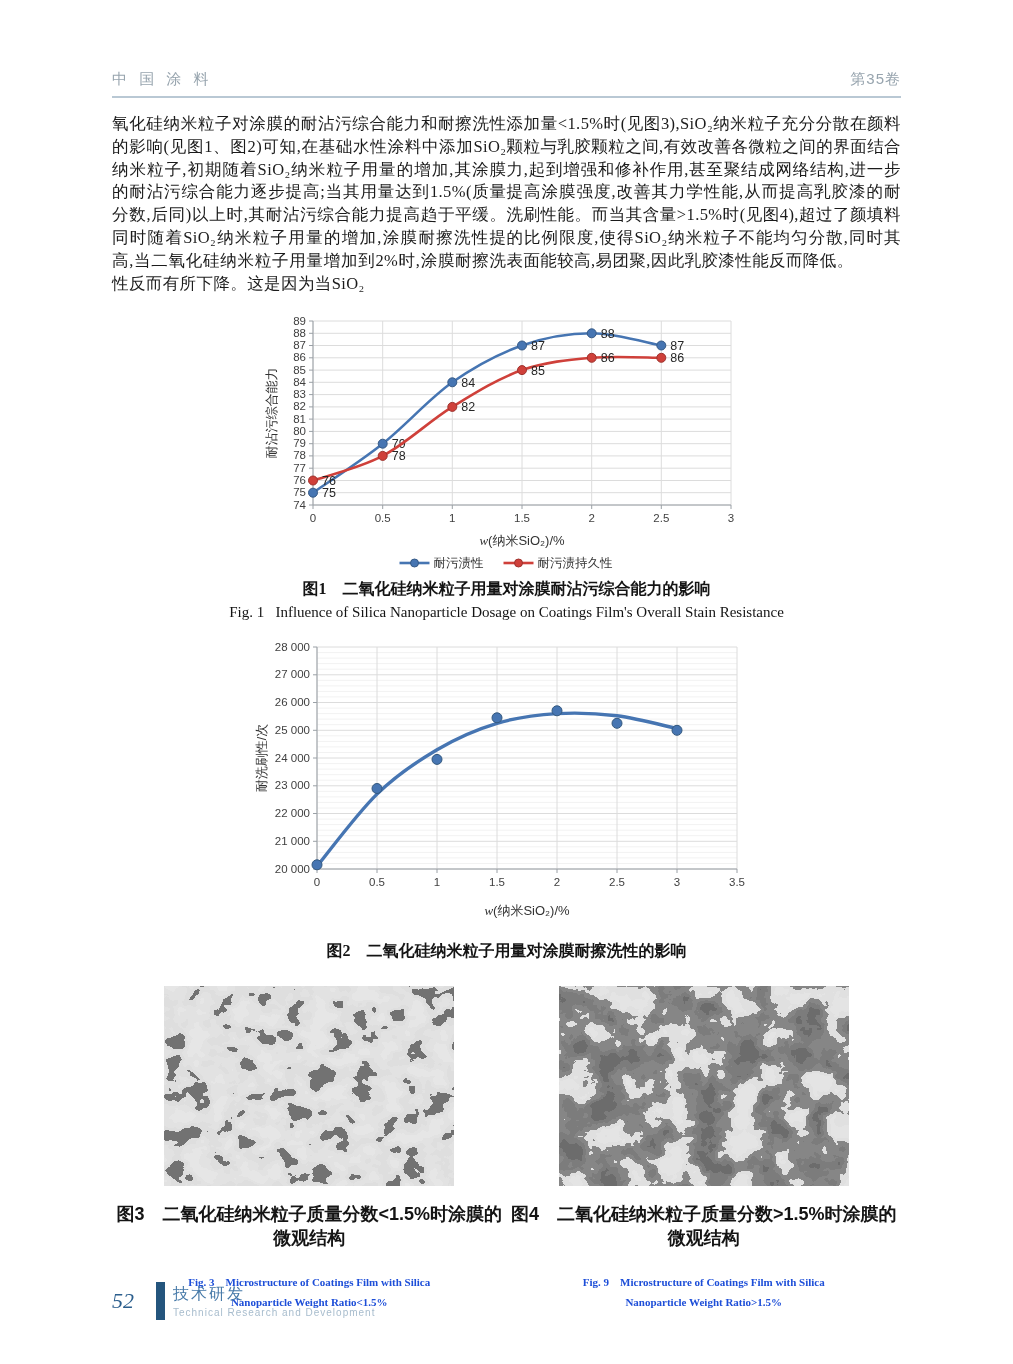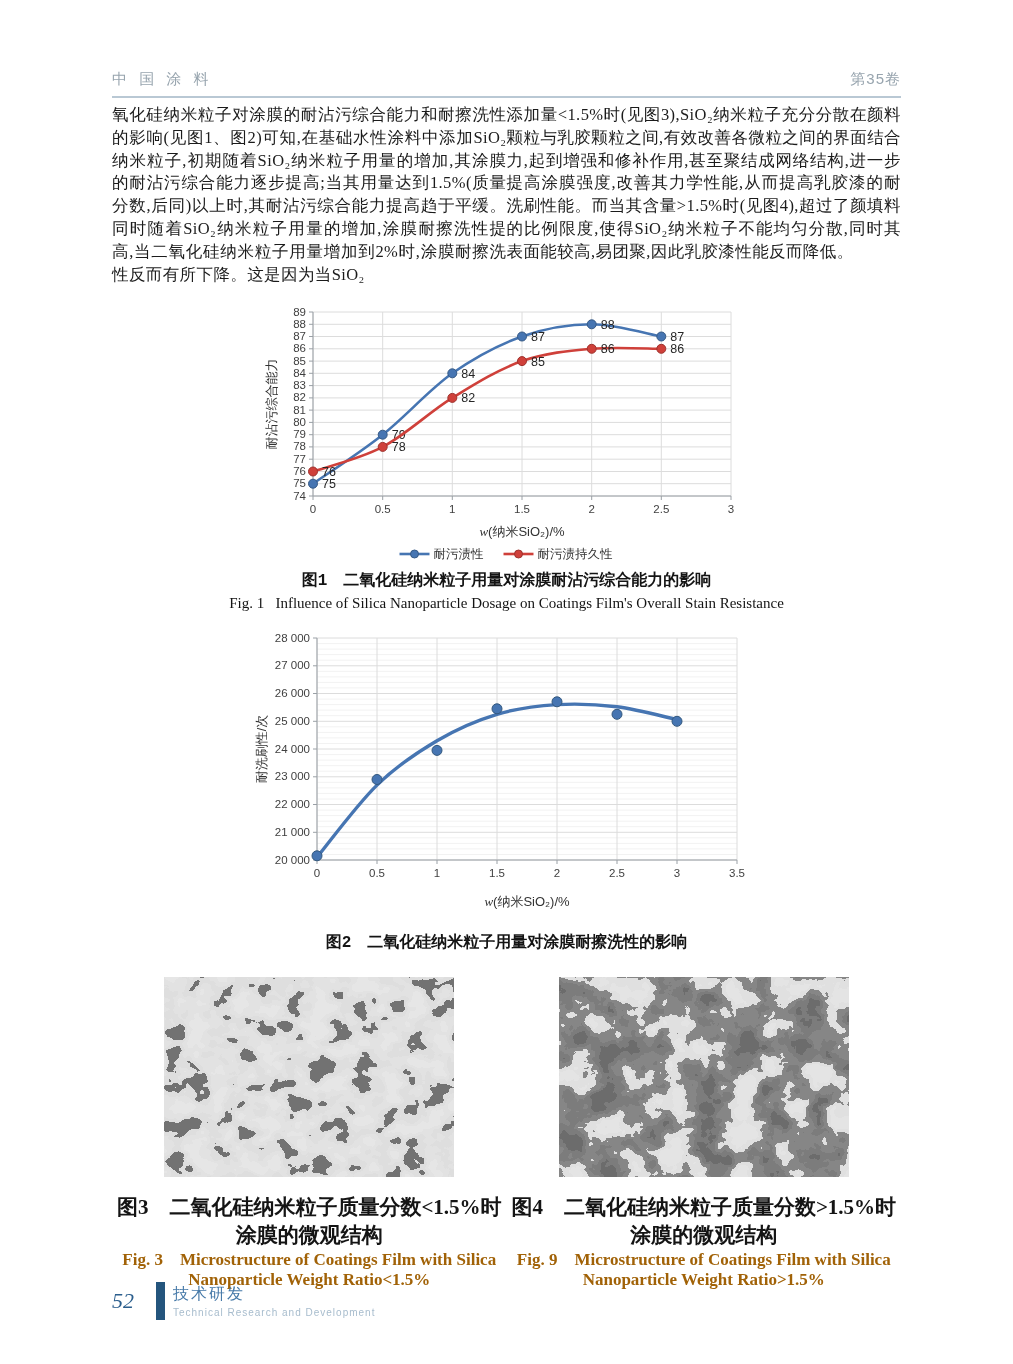--- a/index.html
+++ b/index.html
@@ -5,39 +5,39 @@
   *{margin:0;padding:0;box-sizing:border-box}
   html,body{background:#fff}
   body{width:1013px;height:1364px;font-family:"Liberation Serif","DejaVu Serif",serif;color:#1b1b1b}
   .page{position:relative;width:1013px;height:1364px;background:#fff;overflow:hidden;padding:70px 112px 0}
   
   .hdr{display:flex;justify-content:space-between;align-items:flex-end;padding-bottom:7px;
        border-bottom:2px solid #b9c8d4;font-family:"Liberation Sans",sans-serif;
        font-size:15px;color:#97a4ae;letter-spacing:4px}
   .hdr .vol{letter-spacing:1px}
   
-  .cols{display:flex;margin-top:6px}
+  .cols{display:flex;margin-top:15px}
   .col{flex:1;font-size:16.5px;line-height:22.8px;text-align:justify;letter-spacing:0.4px}
   
   .chartfig{margin-top:14px;text-align:center}
   .chart{display:inline-block}
   .chart text{font-family:"Liberation Sans","DejaVu Sans",sans-serif;fill:#3f3f3f}
   .chart .tick{font-size:11.5px}
   .chart .dlabel{font-size:12.5px;fill:#262626}
   .chart .atitle{font-size:13px;fill:#333}
   .chart .legend{font-size:12.5px;fill:#333}
   .chart .ital{font-style:italic;font-family:"Liberation Serif",serif}
-  .cap-cn{font-family:Liberation Mono, monospace;font-weight:bold;font-size:16px;color:#141414;white-space:pre-wrap;margin-top:2px}
+  .cap-cn{font-family:Liberation Serif, serif;font-weight:bold;font-size:16px;color:#141414;white-space:pre-wrap;margin-top:2px}
   .cap-en{font-family:"Liberation Serif","DejaVu Serif",serif;font-weight:normal;font-size:15px;color:#141414;white-space:pre-wrap;margin-top:4px}
   
   .micro-row{display:flex;margin-top:24px}
   .micro-cell{flex:1;text-align:center}
   .micro-img{display:inline-block;line-height:0}
-  .micro-cap-cn{font-family:Liberation Serif, serif;font-weight:bold;font-size:21px;color:#141414;white-space:pre-wrap;margin-top:12px}
-  .micro-cap-en{font-family:"Liberation Serif","DejaVu Serif",serif;font-weight:bold;font-size:17px;color:#a16207;white-space:pre-wrap;margin-top:1px;line-height:20px}
+  .micro-cap-cn{font-family:Liberation Sans, sans-serif;font-weight:bold;font-size:18px;color:#141414;white-space:pre-wrap;margin-top:12px}
+  .micro-cap-en{font-family:"Liberation Serif","DejaVu Serif",serif;font-weight:bold;font-size:11px;color:#1d4ed8;white-space:pre-wrap;margin-top:22px;line-height:20px}
   
   .ftr{position:absolute;left:112px;top:1281px;display:flex;align-items:center;height:40px}
   .pageno{font-family:"Liberation Serif",serif;font-style:italic;font-weight:normal;font-size:22px;color:#2b5e8d;margin-right:22px}
   .ftr-bar{width:9px;height:38px;background:#24557d;margin-right:8px}
   .ftr-txt{display:flex;flex-direction:column;justify-content:center}
   .ftr-cn{font-family:"Liberation Sans","DejaVu Sans",sans-serif;font-size:16px;color:#4679a8;letter-spacing:2px}
   .ftr-en{font-family:Liberation Sans, sans-serif;font-size:10px;color:#a7bccd;letter-spacing:1px;margin-top:2px}
 </style>
 </head>
 <body>

